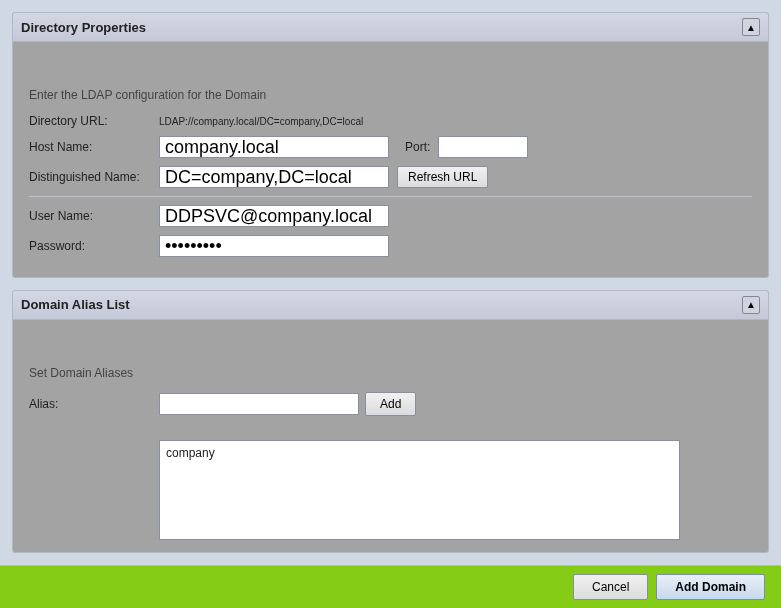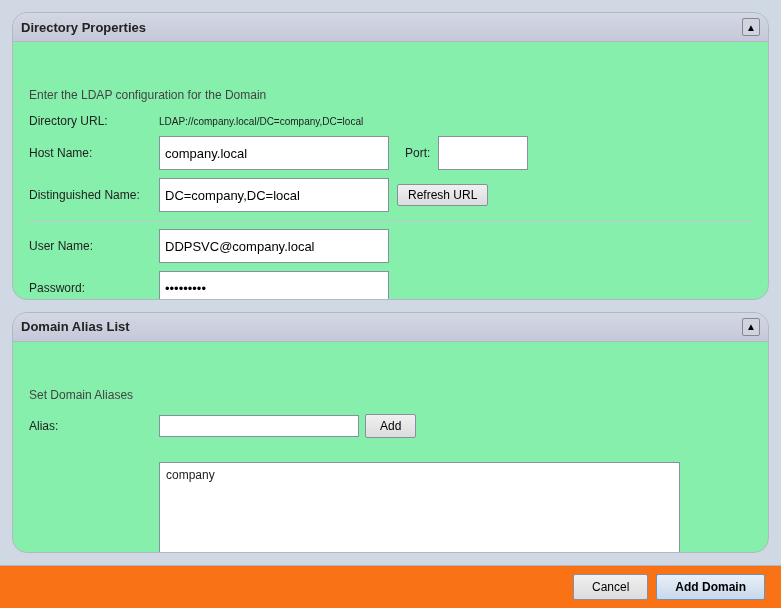--- a/index.html
+++ b/index.html
@@ -67,23 +67,23 @@
       gap: 12px;
     }
 
     
     .content-area::-webkit-scrollbar { width: 14px; }
     .content-area::-webkit-scrollbar-track { background: #c8d0dc; border: 1px solid #b0b8c4; }
     .content-area::-webkit-scrollbar-thumb { background: #a0a8b4; border: 1px solid #8890a0; }
 
     
     .panel {
-      background: #86efac;
+      background: #a3a3a3;
       border: 1px solid #b0b8c4;
-      border-radius: 15px;
+      border-radius: 3px;
       overflow: hidden;
     }
 
     .panel-header {
       background: linear-gradient(to bottom, #d4d8e4, #c4c8d8);
       border-bottom: 1px solid #b0b8c4;
       padding: 5px 8px;
       display: flex;
       align-items: center;
       justify-content: space-between;
@@ -137,22 +137,22 @@
 
     .form-value-static {
       font-size: 10px;
       color: #222;
     }
 
     .form-input {
       border: 1px solid #8890a0;
       background: #ffffff;
       padding: 3px 5px;
-      font-size: 13px;
-      height: 34px;
+      font-size: 18px;
+      height: 22px;
       outline: none;
     }
 
     .input-hostname {
       width: 230px;
     }
 
     .input-port {
       width: 90px;
     }
@@ -246,21 +246,21 @@
     }
 
     .alias-list-item {
       font-size: 12px;
       color: #222;
       padding: 1px 2px;
     }
 
     
     .footer {
-      background: #f97316;
+      background: #84cc16;
       border-top: 1px solid #b0b8c4;
       padding: 8px 16px;
       display: flex;
       justify-content: flex-end;
       gap: 8px;
       align-items: center;
     }
 
     .footer-btn {
       padding: 4px 18px;

